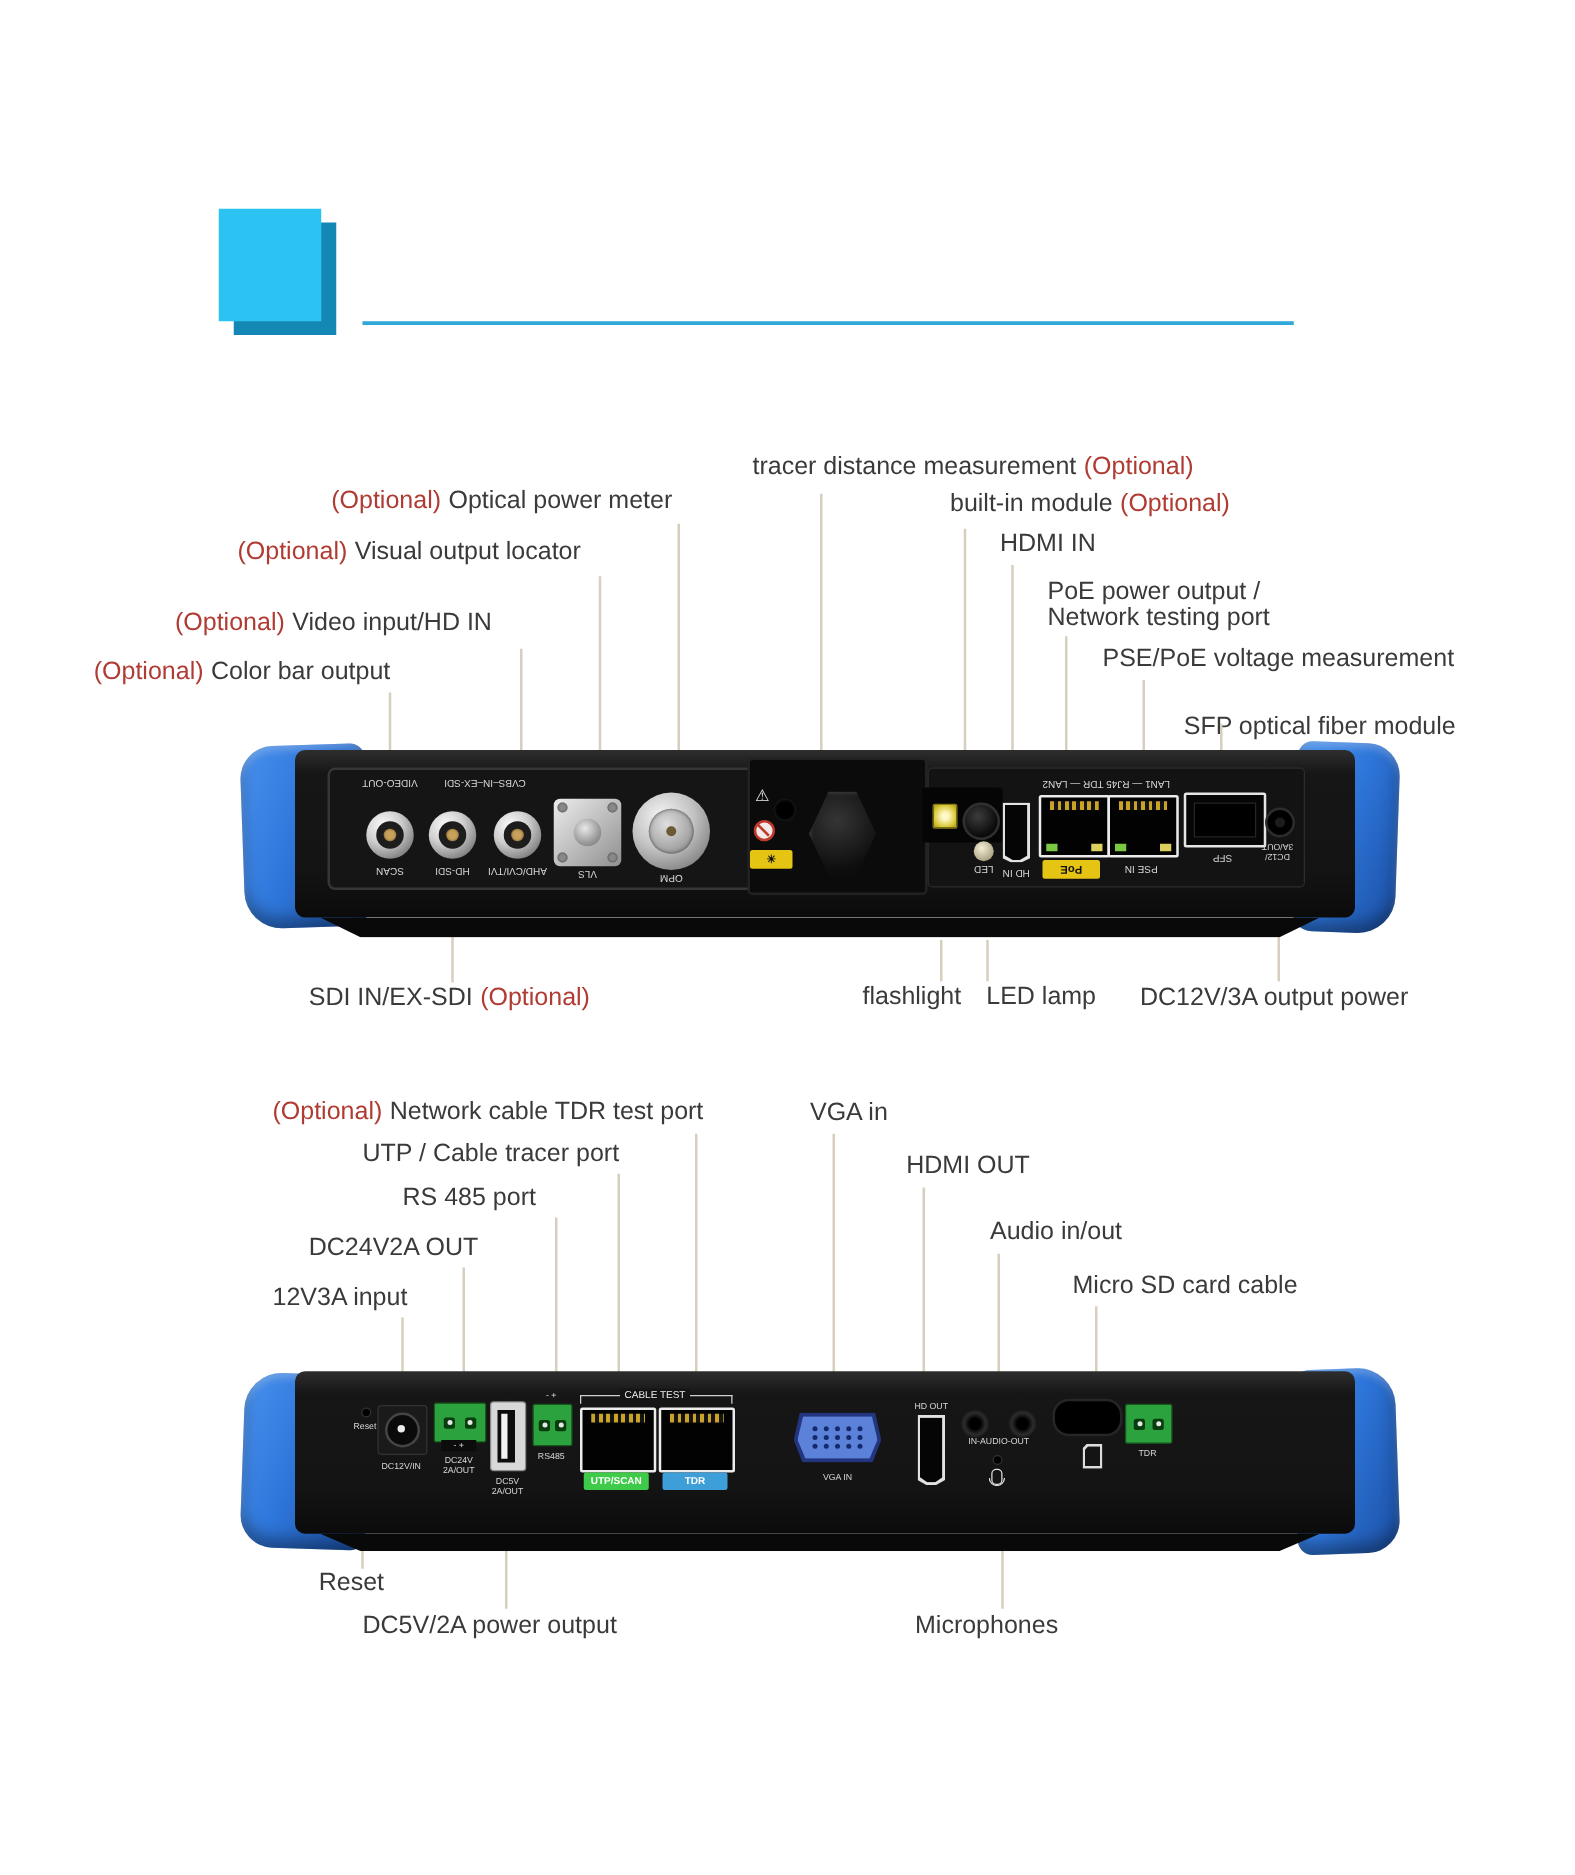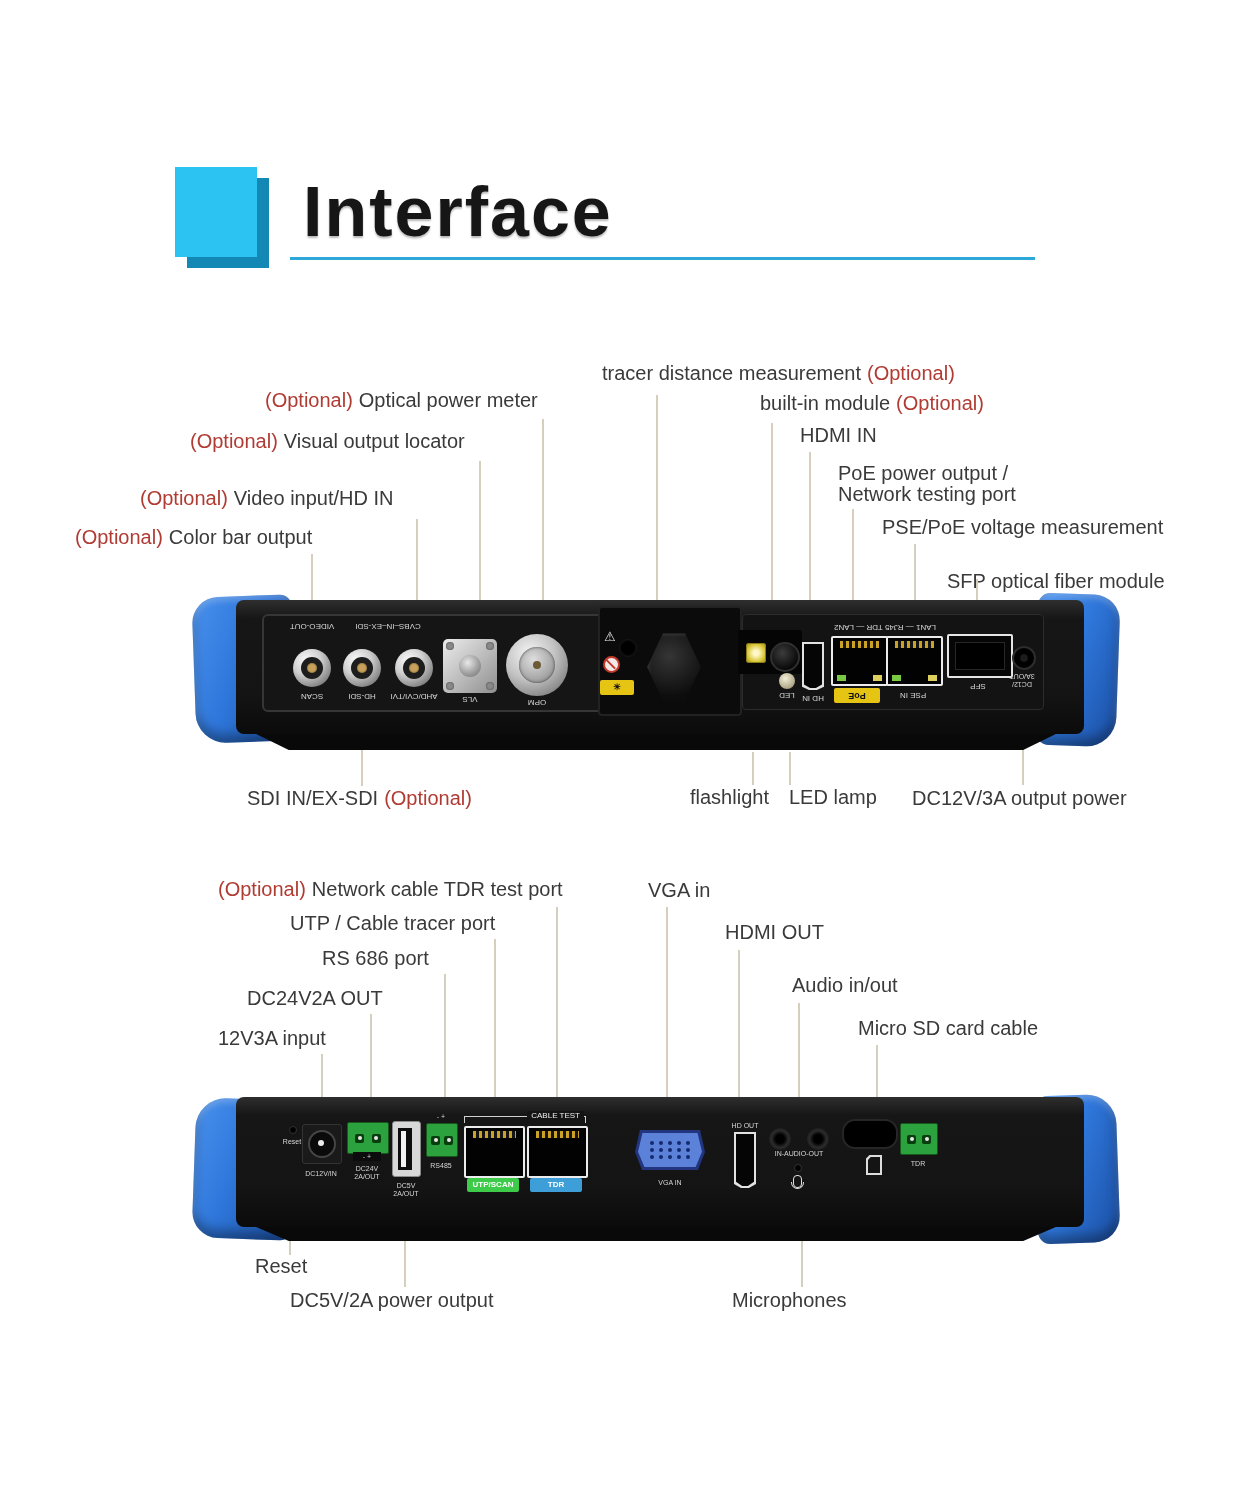--- a/index.html
+++ b/index.html
@@ -111,21 +111,21 @@
   .mic{position:absolute;width:7px;height:11px;border:1px solid #e0e0e0;border-radius:4px;}
   .mic::after{content:"";position:absolute;left:-3px;top:6px;width:11px;height:6px;
               border:1px solid #e0e0e0;border-top:none;border-radius:0 0 7px 7px;}
   
   .sdslot{position:absolute;background:#000;border:2px solid #262626;border-radius:13px;}
   .sdicon{position:absolute;background:#ddd;clip-path:polygon(0 18%,22% 0,100% 0,100% 100%,0 100%);}
   .sdicon-i{position:absolute;left:2px;top:2px;right:2px;bottom:2px;background:#141414;
             clip-path:polygon(0 18%,22% 0,100% 0,100% 100%,0 100%);}
   
   .bracket{position:absolute;border-top:1px solid #cfcfcf;border-left:1px solid #cfcfcf;border-right:1px solid #cfcfcf;height:6px;}
-  .brtext{position:absolute;font-size:8px;color:#eee;text-align:right;}
+  .brtext{position:absolute;font-size:8px;color:#eee;text-align:center;}
   .brtext span{background:#141414;padding:0 4px;}
   .greenbar{position:absolute;background:#3ecb4a;border-radius:2px;color:#fff;font-weight:700;
             font-size:8px;text-align:center;line-height:14px;}
   .bluebar{position:absolute;background:#3e9ed8;border-radius:2px;color:#fff;font-weight:700;
            font-size:8px;text-align:center;line-height:14px;}
   .warnicon{position:absolute;color:#e8e8e8;font-size:13px;line-height:13px;}
   .blkdot{position:absolute;border-radius:50%;background:#000;box-shadow:inset 0 0 3px #333;}
   .campanel{position:absolute;background:#050505;border-radius:3px;}
   .midmod{position:absolute;background:#0b0b0b;border:2px solid #222;border-radius:4px;}
   .rpanel{position:absolute;border:1px solid #2c2c2c;border-radius:4px;background:#131313;}
@@ -134,21 +134,20 @@
   .dc12c::after{content:"";position:absolute;left:8px;top:8px;width:6px;height:6px;border-radius:50%;background:#ececec;}
   .clip{position:absolute;background:#0c0c0c;}
 </style>
 </head>
 <body>
 
 <div id="canvas">
 
   <div class="sq sq-back"></div>
   <div class="sq sq-front"></div>
-  <h1 id="page-title">Interface</h1>
   <div class="underline"></div>
 
   <div class="co" style="left:602px;top:363px"><span class="t">tracer distance measurement</span><span class="opt post">(Optional)</span></div>
   <div class="co" style="left:760px;top:393px"><span class="t">built-in module</span><span class="opt post">(Optional)</span></div>
   <div class="co" style="left:800px;top:425px"><span class="t">HDMI IN</span></div>
   <div class="co" style="left:838px;top:463px"><span class="t">PoE power output /
 Network testing port</span></div>
   <div class="co" style="left:882px;top:517px"><span class="t">PSE/PoE voltage measurement</span></div>
   <div class="co" style="left:947px;top:571px"><span class="t">SFP optical fiber module</span></div>
   <div class="co" style="left:265px;top:390px"><span class="opt pre">(Optional)</span><span class="t">Optical power meter</span></div>
@@ -249,21 +248,21 @@
     <div class="plbl flip" style="left:698px;top:103px;width:50px">PSE IN</div>
     <div class="sfp" style="left:757px;top:46px;width:62px;height:40px"></div>
     <div class="plbl flip" style="left:763px;top:94px;width:50px">SFP</div>
     <div class="dcjack" style="left:822px;top:58px;width:20px;height:20px"></div>
     <div class="plbl flip" style="left:806px;top:84px;width:52px;font-size:7px;line-height:8px">DC12/
 3A/OUT</div>
   </div>
 
   <div class="co" style="left:218px;top:879px"><span class="opt pre">(Optional)</span><span class="t">Network cable TDR test port</span></div>
   <div class="co" style="left:290px;top:913px"><span class="t">UTP / Cable tracer port</span></div>
-  <div class="co" style="left:322px;top:948px"><span class="t">RS 686 port</span></div>
+  <div class="co" style="left:322px;top:948px"><span class="t">RS 485 port</span></div>
   <div class="co" style="left:247px;top:988px"><span class="t">DC24V2A OUT</span></div>
   <div class="co" style="left:218px;top:1028px"><span class="t">12V3A input</span></div>
   <div class="co" style="left:648px;top:880px"><span class="t">VGA in</span></div>
   <div class="co" style="left:725px;top:922px"><span class="t">HDMI OUT</span></div>
   <div class="co" style="left:792px;top:975px"><span class="t">Audio in/out</span></div>
   <div class="co" style="left:858px;top:1018px"><span class="t">Micro SD card cable</span></div>
   <div class="co" style="left:255px;top:1256px"><span class="t">Reset</span></div>
   <div class="co" style="left:290px;top:1290px"><span class="t">DC5V/2A power output</span></div>
   <div class="co" style="left:732px;top:1290px"><span class="t">Microphones</span></div>
 

